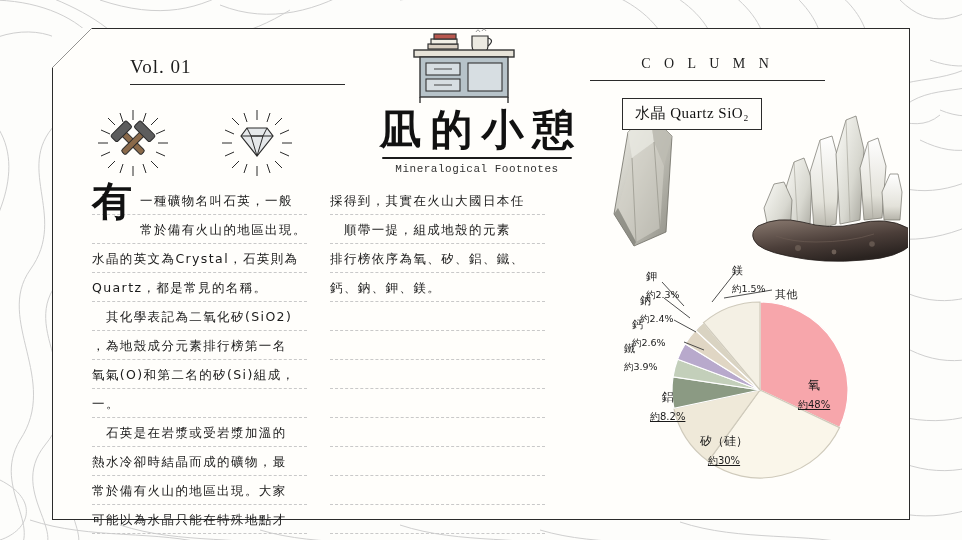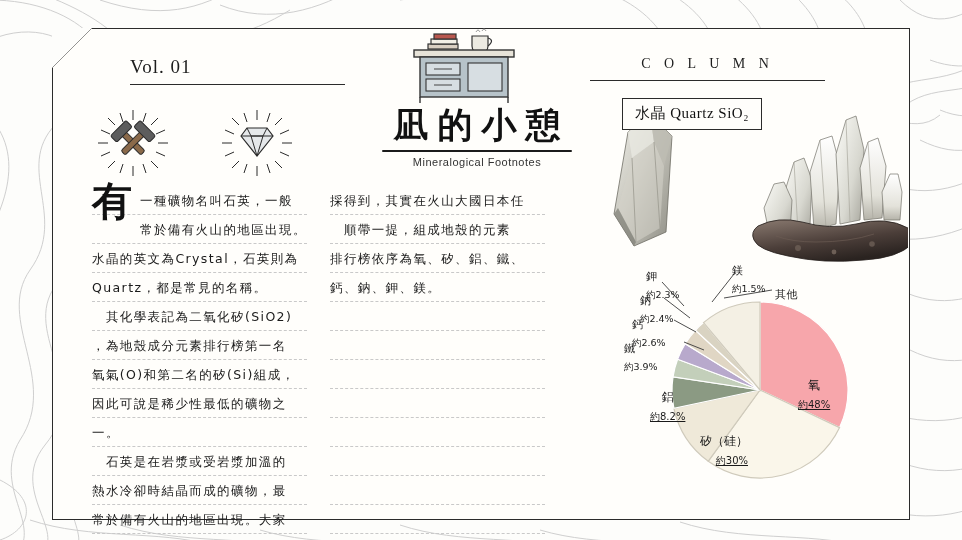--- a/index.html
+++ b/index.html
@@ -90,29 +90,29 @@
   .title-block {
     position: absolute;
     left: 352px;
     top: 108px;
     width: 250px;
     text-align: center;
     z-index: 7;
   }
   .title-main {
     font-family: "Liberation Serif", serif;
-    font-size: 35px;
+    font-size: 42px;
     font-weight: bold;
     letter-spacing: 9px;
     color: #111;
     line-height: 1.05;
     text-indent: 9px;
   }
   .title-sub {
-    font-family: Liberation Sans, sans-serif;
+    font-family: Liberation Mono, monospace;
     font-size: 11px;
     letter-spacing: 0.5px;
     color: #333;
     margin-top: 4px;
     text-align: center;
   }
   .title-underline {
     margin: 5px auto 0;
     width: 190px;
     height: 2px;
@@ -369,21 +369,20 @@
 
   <div class="bigchar">有</div>
   <div class="txtcol col1">
     <div class="line first">一種礦物名叫石英，一般</div>
     <div class="line first">常於備有火山的地區出現。</div>
     <div class="line">水晶的英文為Crystal，石英則為</div>
     <div class="line">Quartz，都是常見的名稱。</div>
     <div class="line">　其化學表記為二氧化矽(SiO2)</div>
     <div class="line">，為地殼成分元素排行榜第一名</div>
     <div class="line">氧氣(O)和第二名的矽(Si)組成，</div>
-    <div class="line">因此可說是稀少性最低的礦物之</div>
     <div class="line">一。</div>
     <div class="line">　石英是在岩漿或受岩漿加溫的</div>
     <div class="line">熱水冷卻時結晶而成的礦物，最</div>
     <div class="line">常於備有火山的地區出現。大家</div>
     <div class="line">可能以為水晶只能在特殊地點才</div>
   </div>
 
   <div class="txtcol col2">
     <div class="line">採得到，其實在火山大國日本任</div>
     <div class="line">　順帶一提，組成地殼的元素</div>
@@ -510,21 +509,21 @@
       <span class="vl">約1.5%</span>
     </div>
     <div class="pie-label" style="left:163px; top:22px;text-align:right;">
       <span class="nm">其他</span>
     </div>
 
     <div class="pie-inner" style="left:186px; top:112px;">
       <span class="nm">氧</span><br>
       <span class="vl">約48%</span>
     </div>
-    <div class="pie-inner" style="left:88px; top:168px;text-align:right;">
+    <div class="pie-inner" style="left:88px; top:168px;">
       <span class="nm">矽（硅）</span><br>
       <span class="vl">約30%</span>
     </div>
     <div class="pie-inner" style="left:38px; top:124px;">
       <span class="nm">鋁</span><br>
       <span class="vl">約8.2%</span>
     </div>
   </div>
 
 </div>

